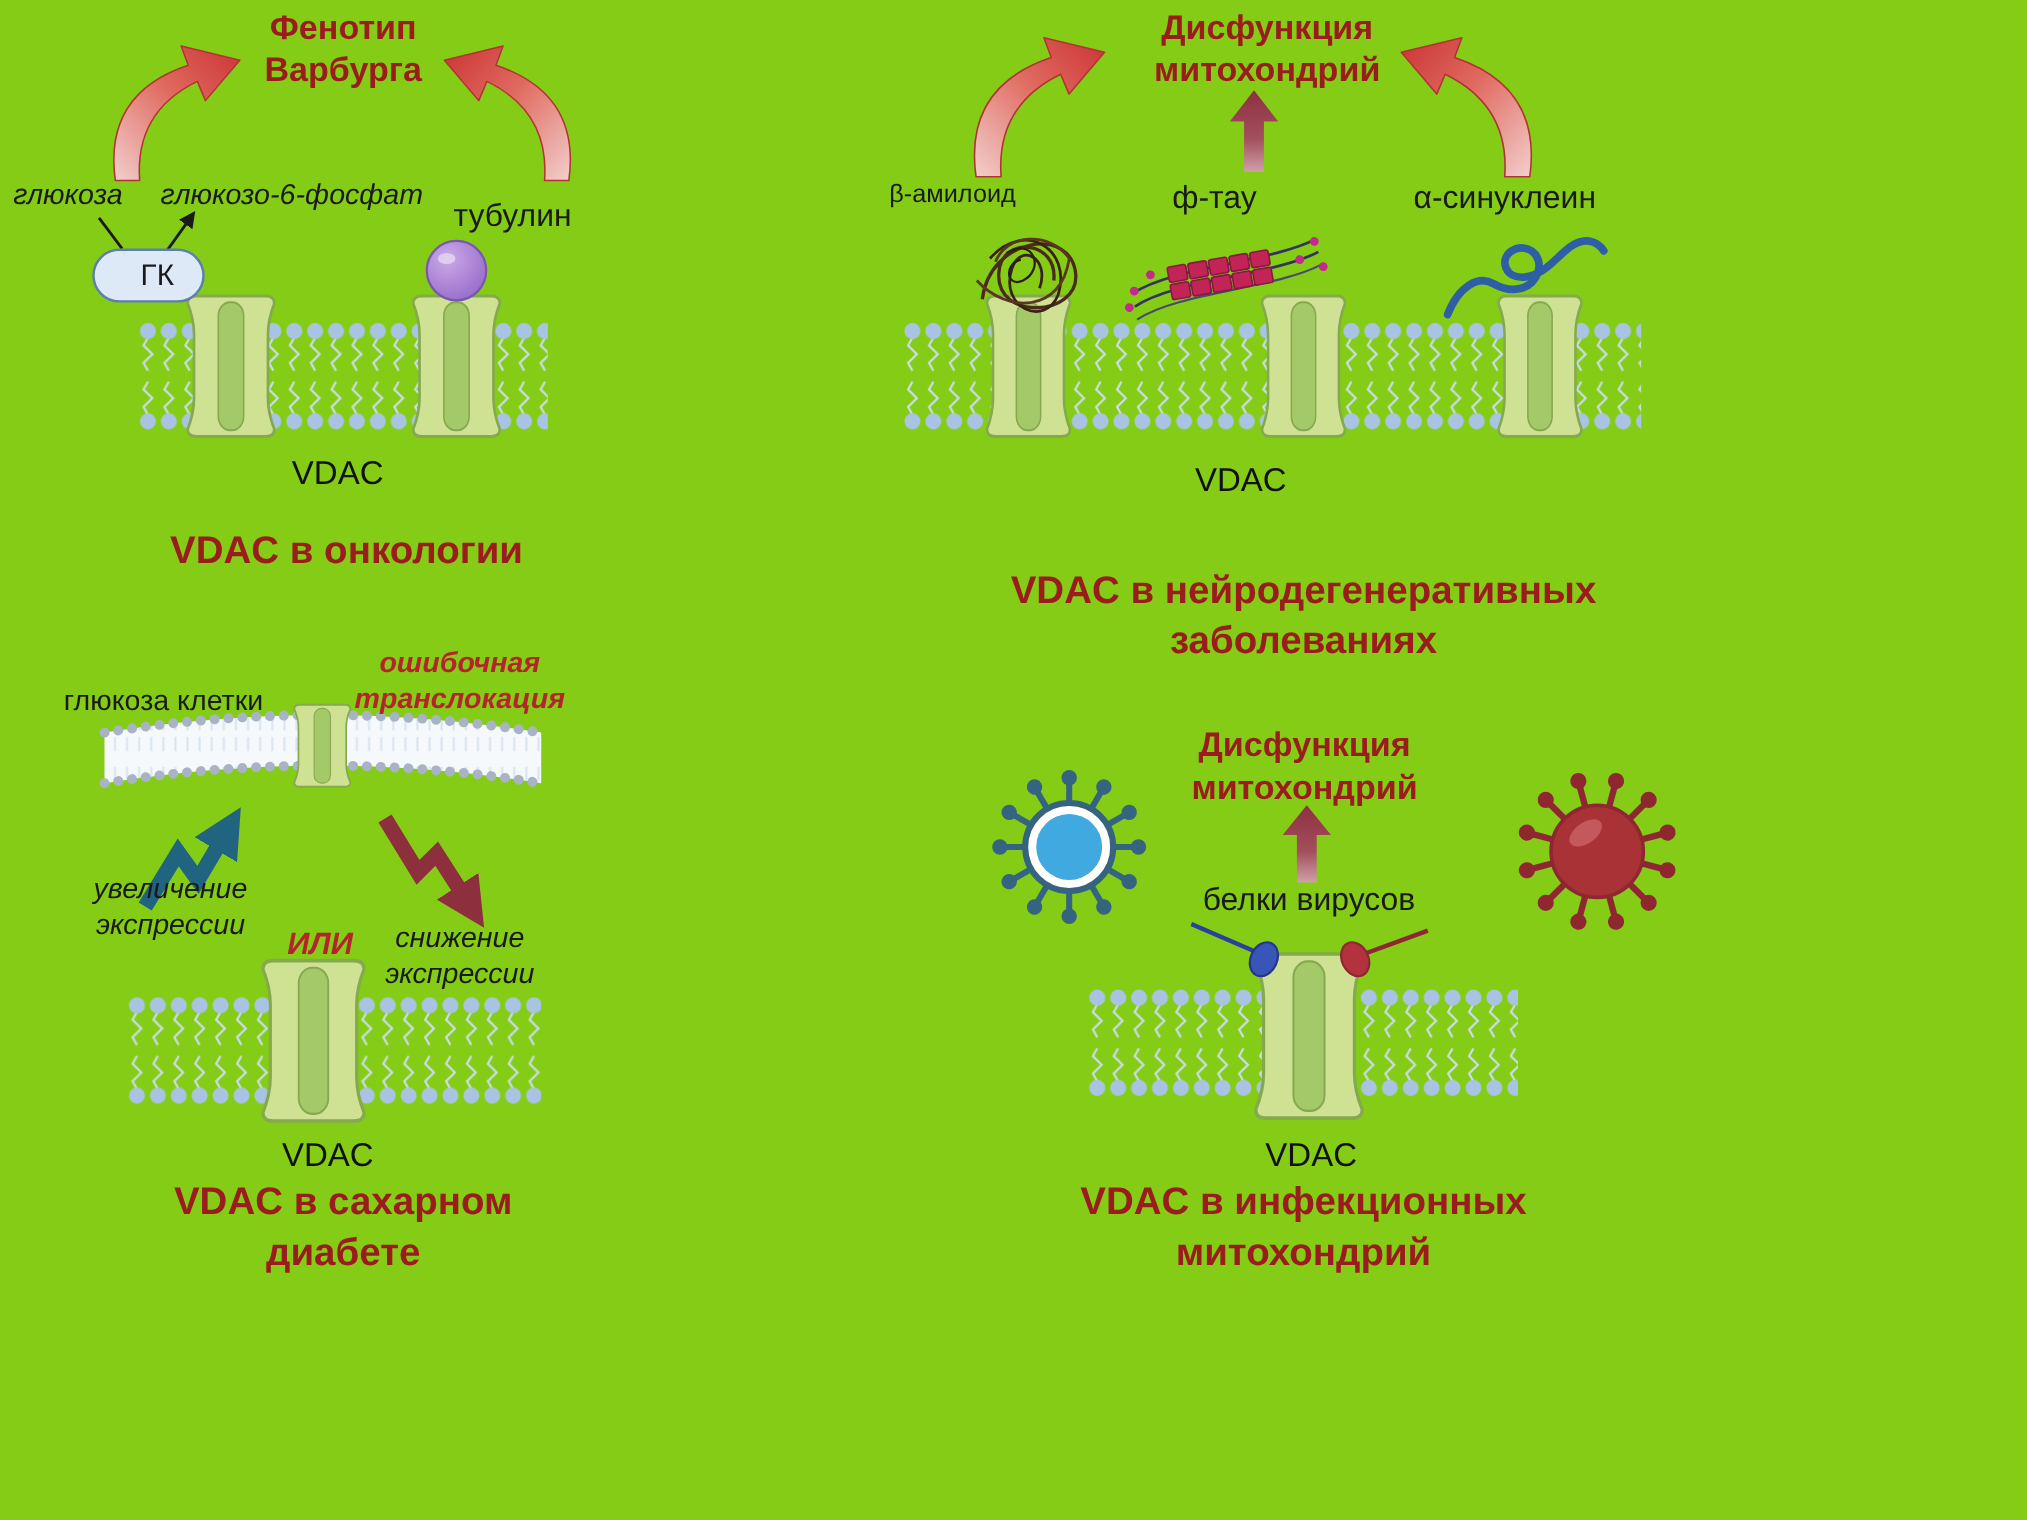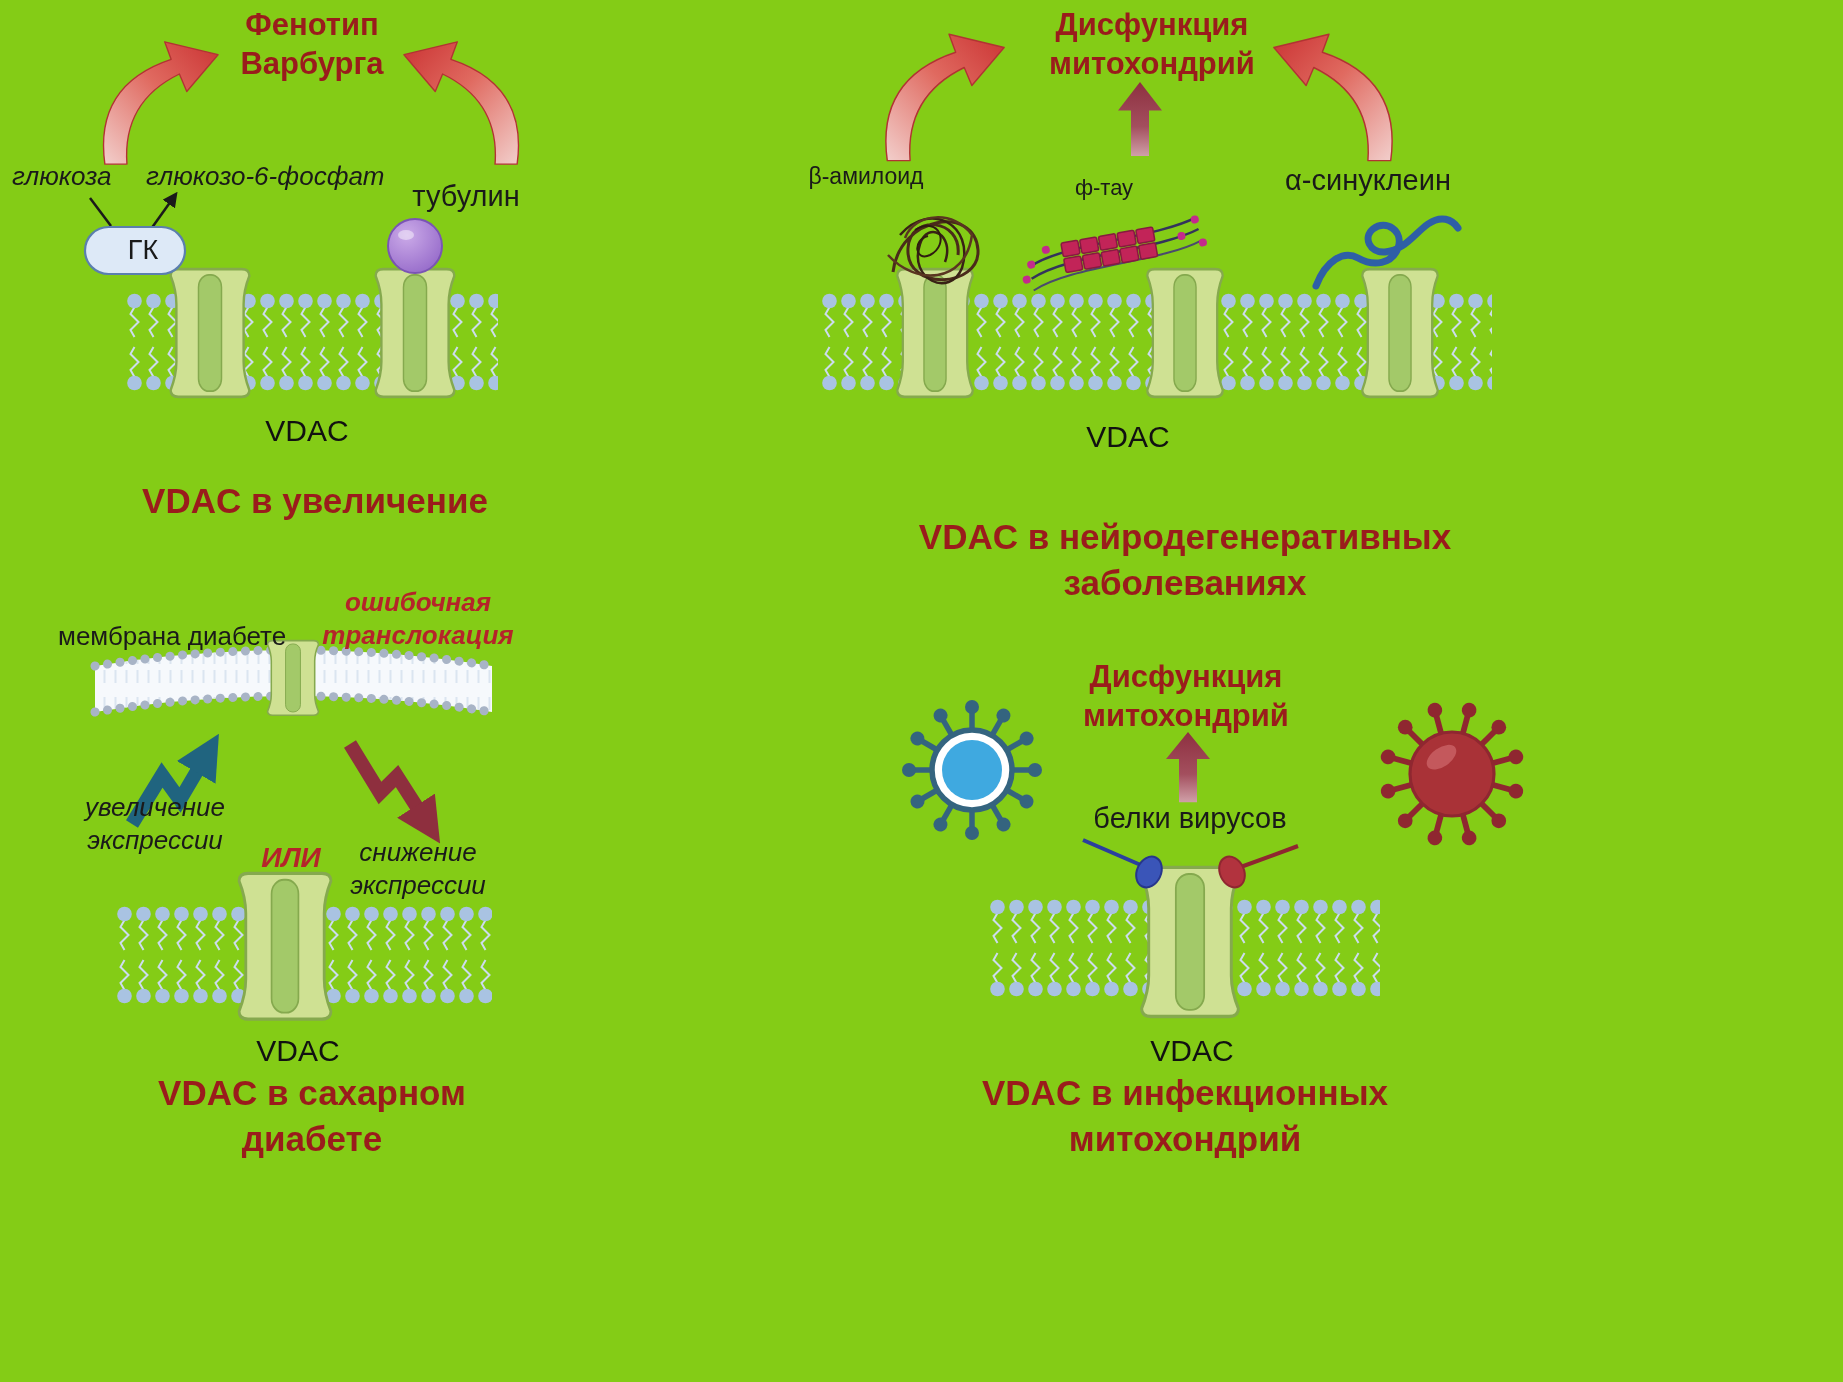--- a/index.html
+++ b/index.html
@@ -234,32 +234,32 @@
   </g>
 </svg>
 
 <div class="lbl center maroon head" style="left:312px;top:6px;">Фенотип
 Варбурга</div>
 <div class="lbl it" style="left:12px;top:160px;">глюкоза</div>
 <div class="lbl it" style="left:146px;top:160px;">глюкозо-6-фосфат</div>
 <div class="lbl" style="left:85px;top:234px;width:116px;text-align:center;font-size:27px;">ГК</div>
 <div class="lbl center" style="left:466px;top:178px;font-size:29px;">тубулин</div>
 <div class="lbl center vdaclbl" style="left:307px;top:412px;">VDAC</div>
-<div class="lbl center maroon title" style="left:315px;top:478px;">VDAC в увеличение</div>
+<div class="lbl center maroon title" style="left:315px;top:478px;">VDAC в онкологии</div>
 
 <div class="lbl center maroon head" style="left:1152px;top:6px;">Дисфункция
 митохондрий</div>
 <div class="lbl center" style="left:866px;top:162px;font-size:23px;">β-амилоид</div>
-<div class="lbl center" style="left:1104px;top:174px;font-size:22px;">ф-тау</div>
+<div class="lbl center" style="left:1104px;top:162px;font-size:29px;">ф-тау</div>
 <div class="lbl center" style="left:1368px;top:162px;font-size:29px;">α-синуклеин</div>
 <div class="lbl center vdaclbl" style="left:1128px;top:418px;">VDAC</div>
 <div class="lbl center maroon title" style="left:1185px;top:472px;margin-top:42px;">VDAC в нейродегенеративных
 заболеваниях</div>
 
-<div class="lbl" style="left:58px;top:620px;font-size:26px;">мембрана диабете</div>
+<div class="lbl" style="left:58px;top:620px;font-size:26px;">глюкоза клетки</div>
 <div class="lbl center it redtxt" style="left:418px;top:586px;font-weight:700;">ошибочная
 транслокация</div>
 <div class="lbl center it" style="left:155px;top:791px;">увеличение
 экспрессии</div>
 <div class="lbl center it redtxt" style="left:291px;top:840px;font-weight:700;font-size:28px;">ИЛИ</div>
 <div class="lbl center it" style="left:418px;top:836px;">снижение
 экспрессии</div>
 <div class="lbl center vdaclbl" style="left:298px;top:1032px;">VDAC</div>
 <div class="lbl center maroon title" style="left:312px;top:1070px;">VDAC в сахарном
 диабете</div>

